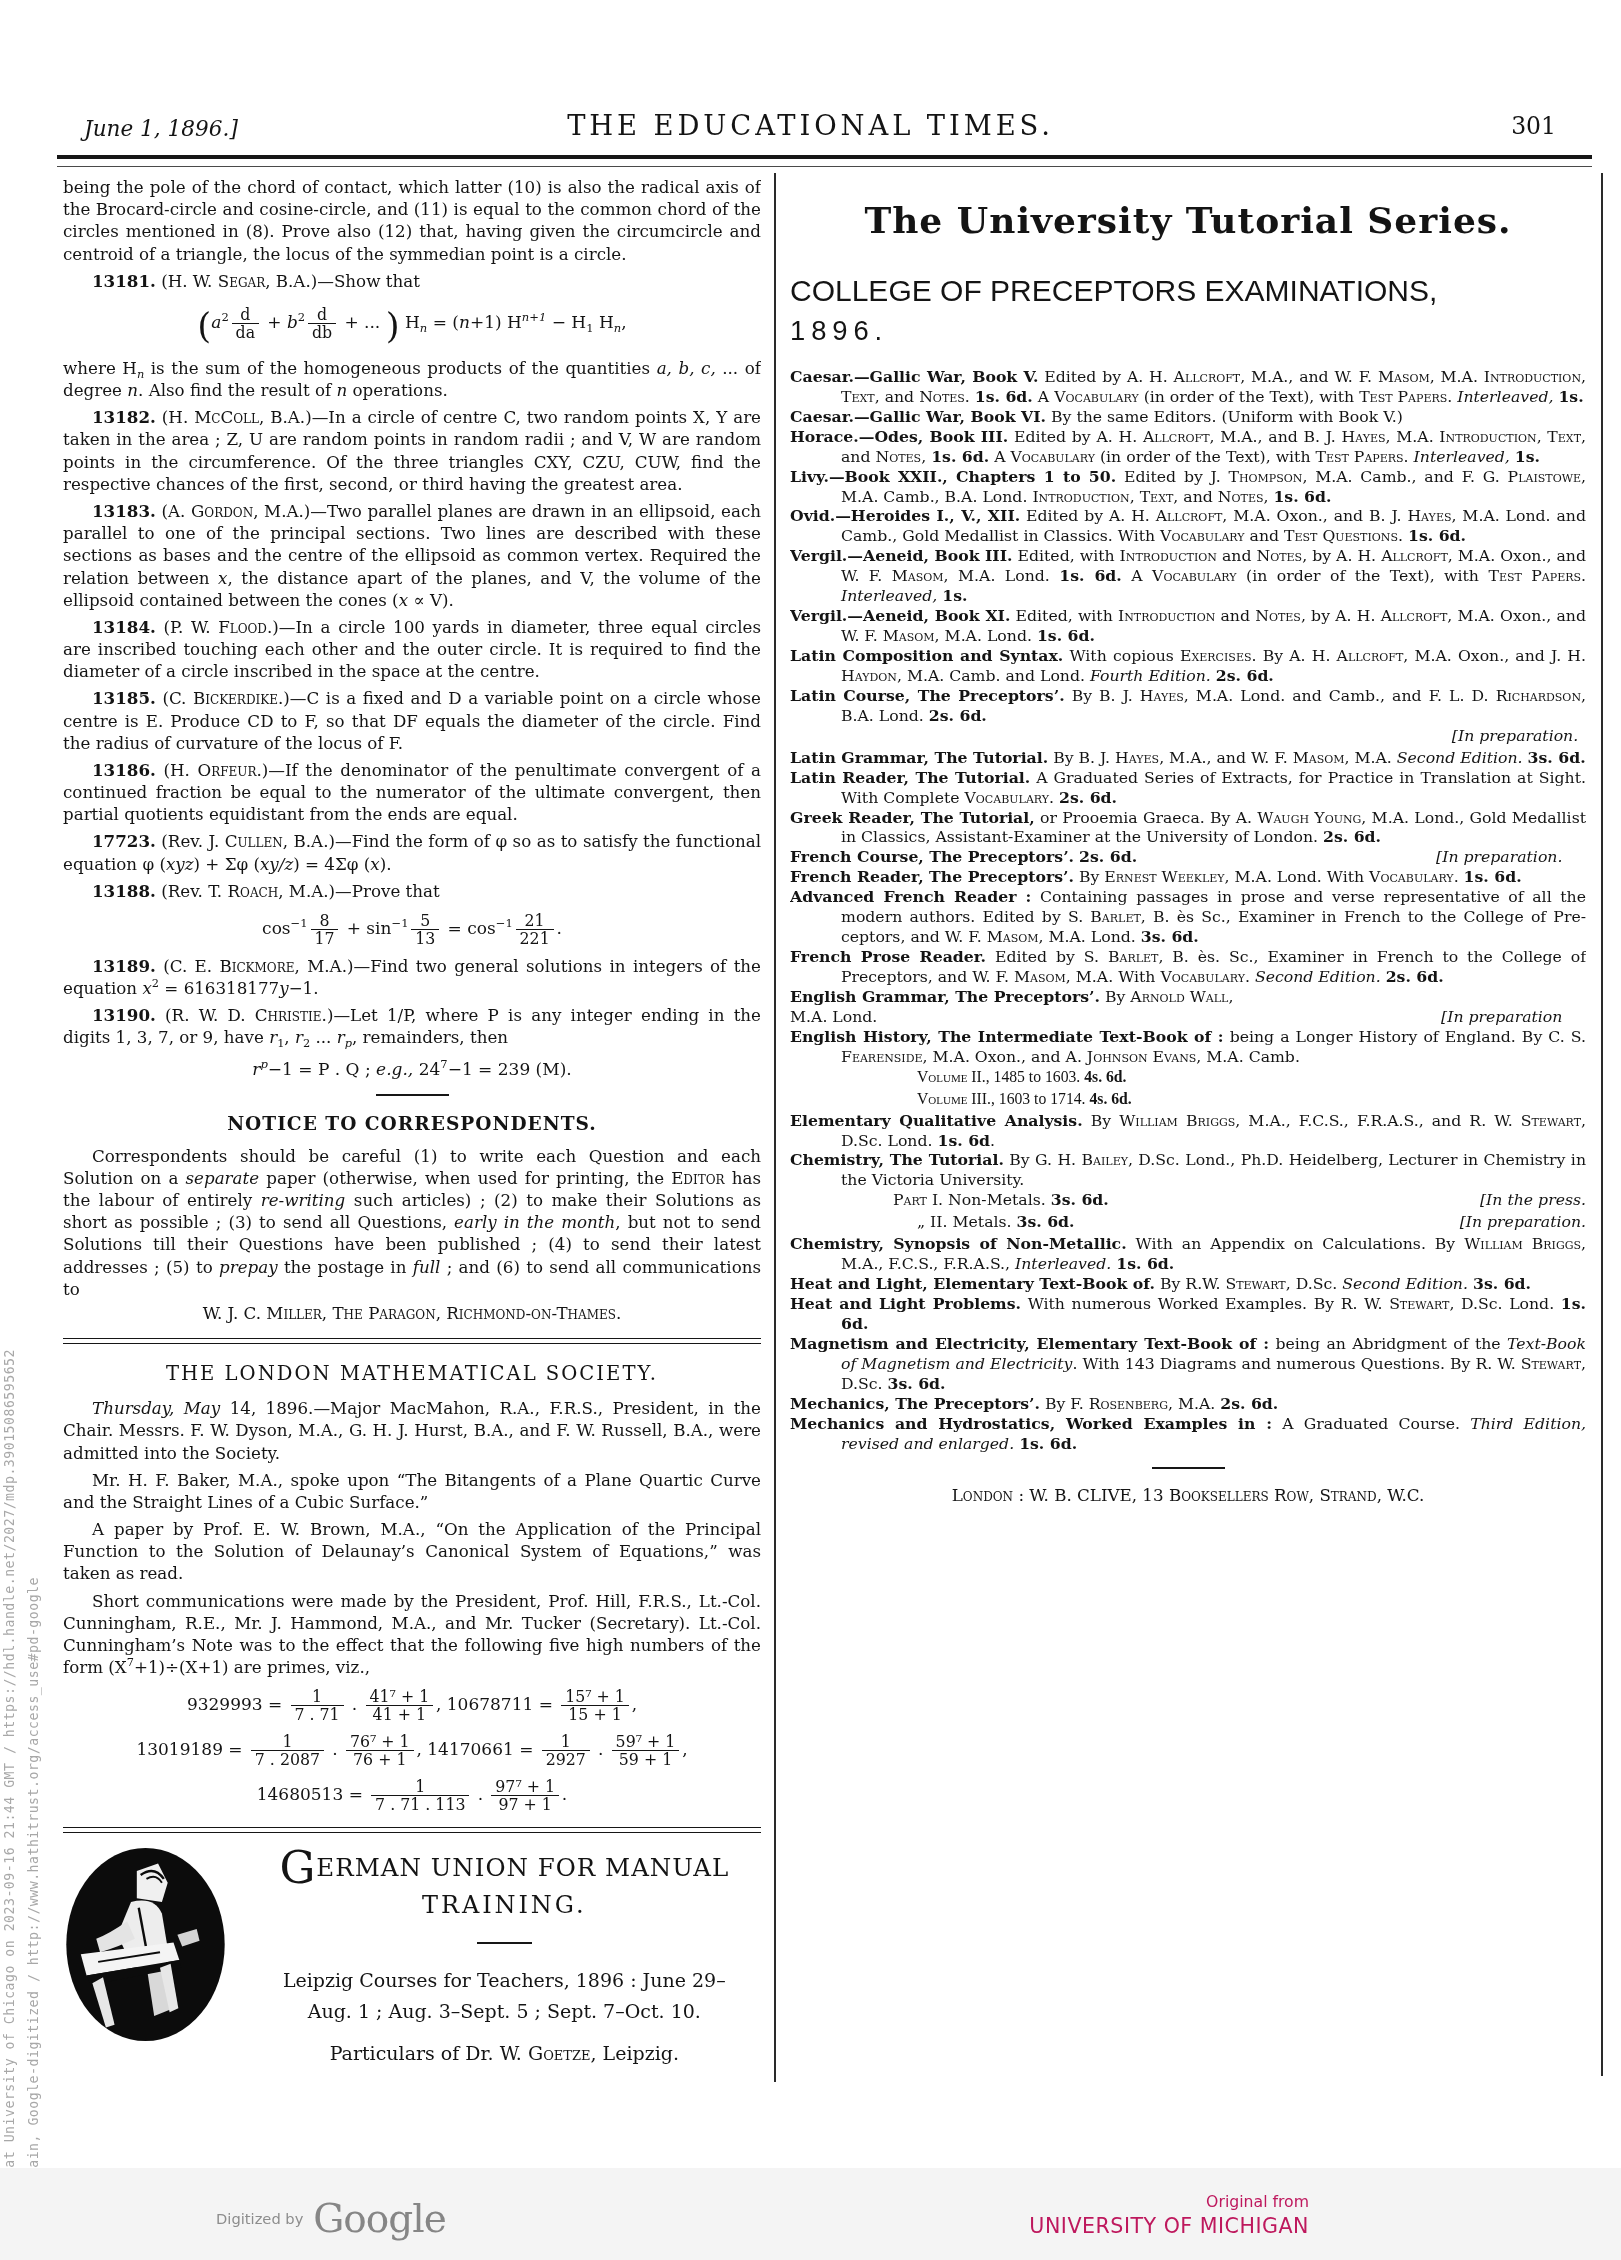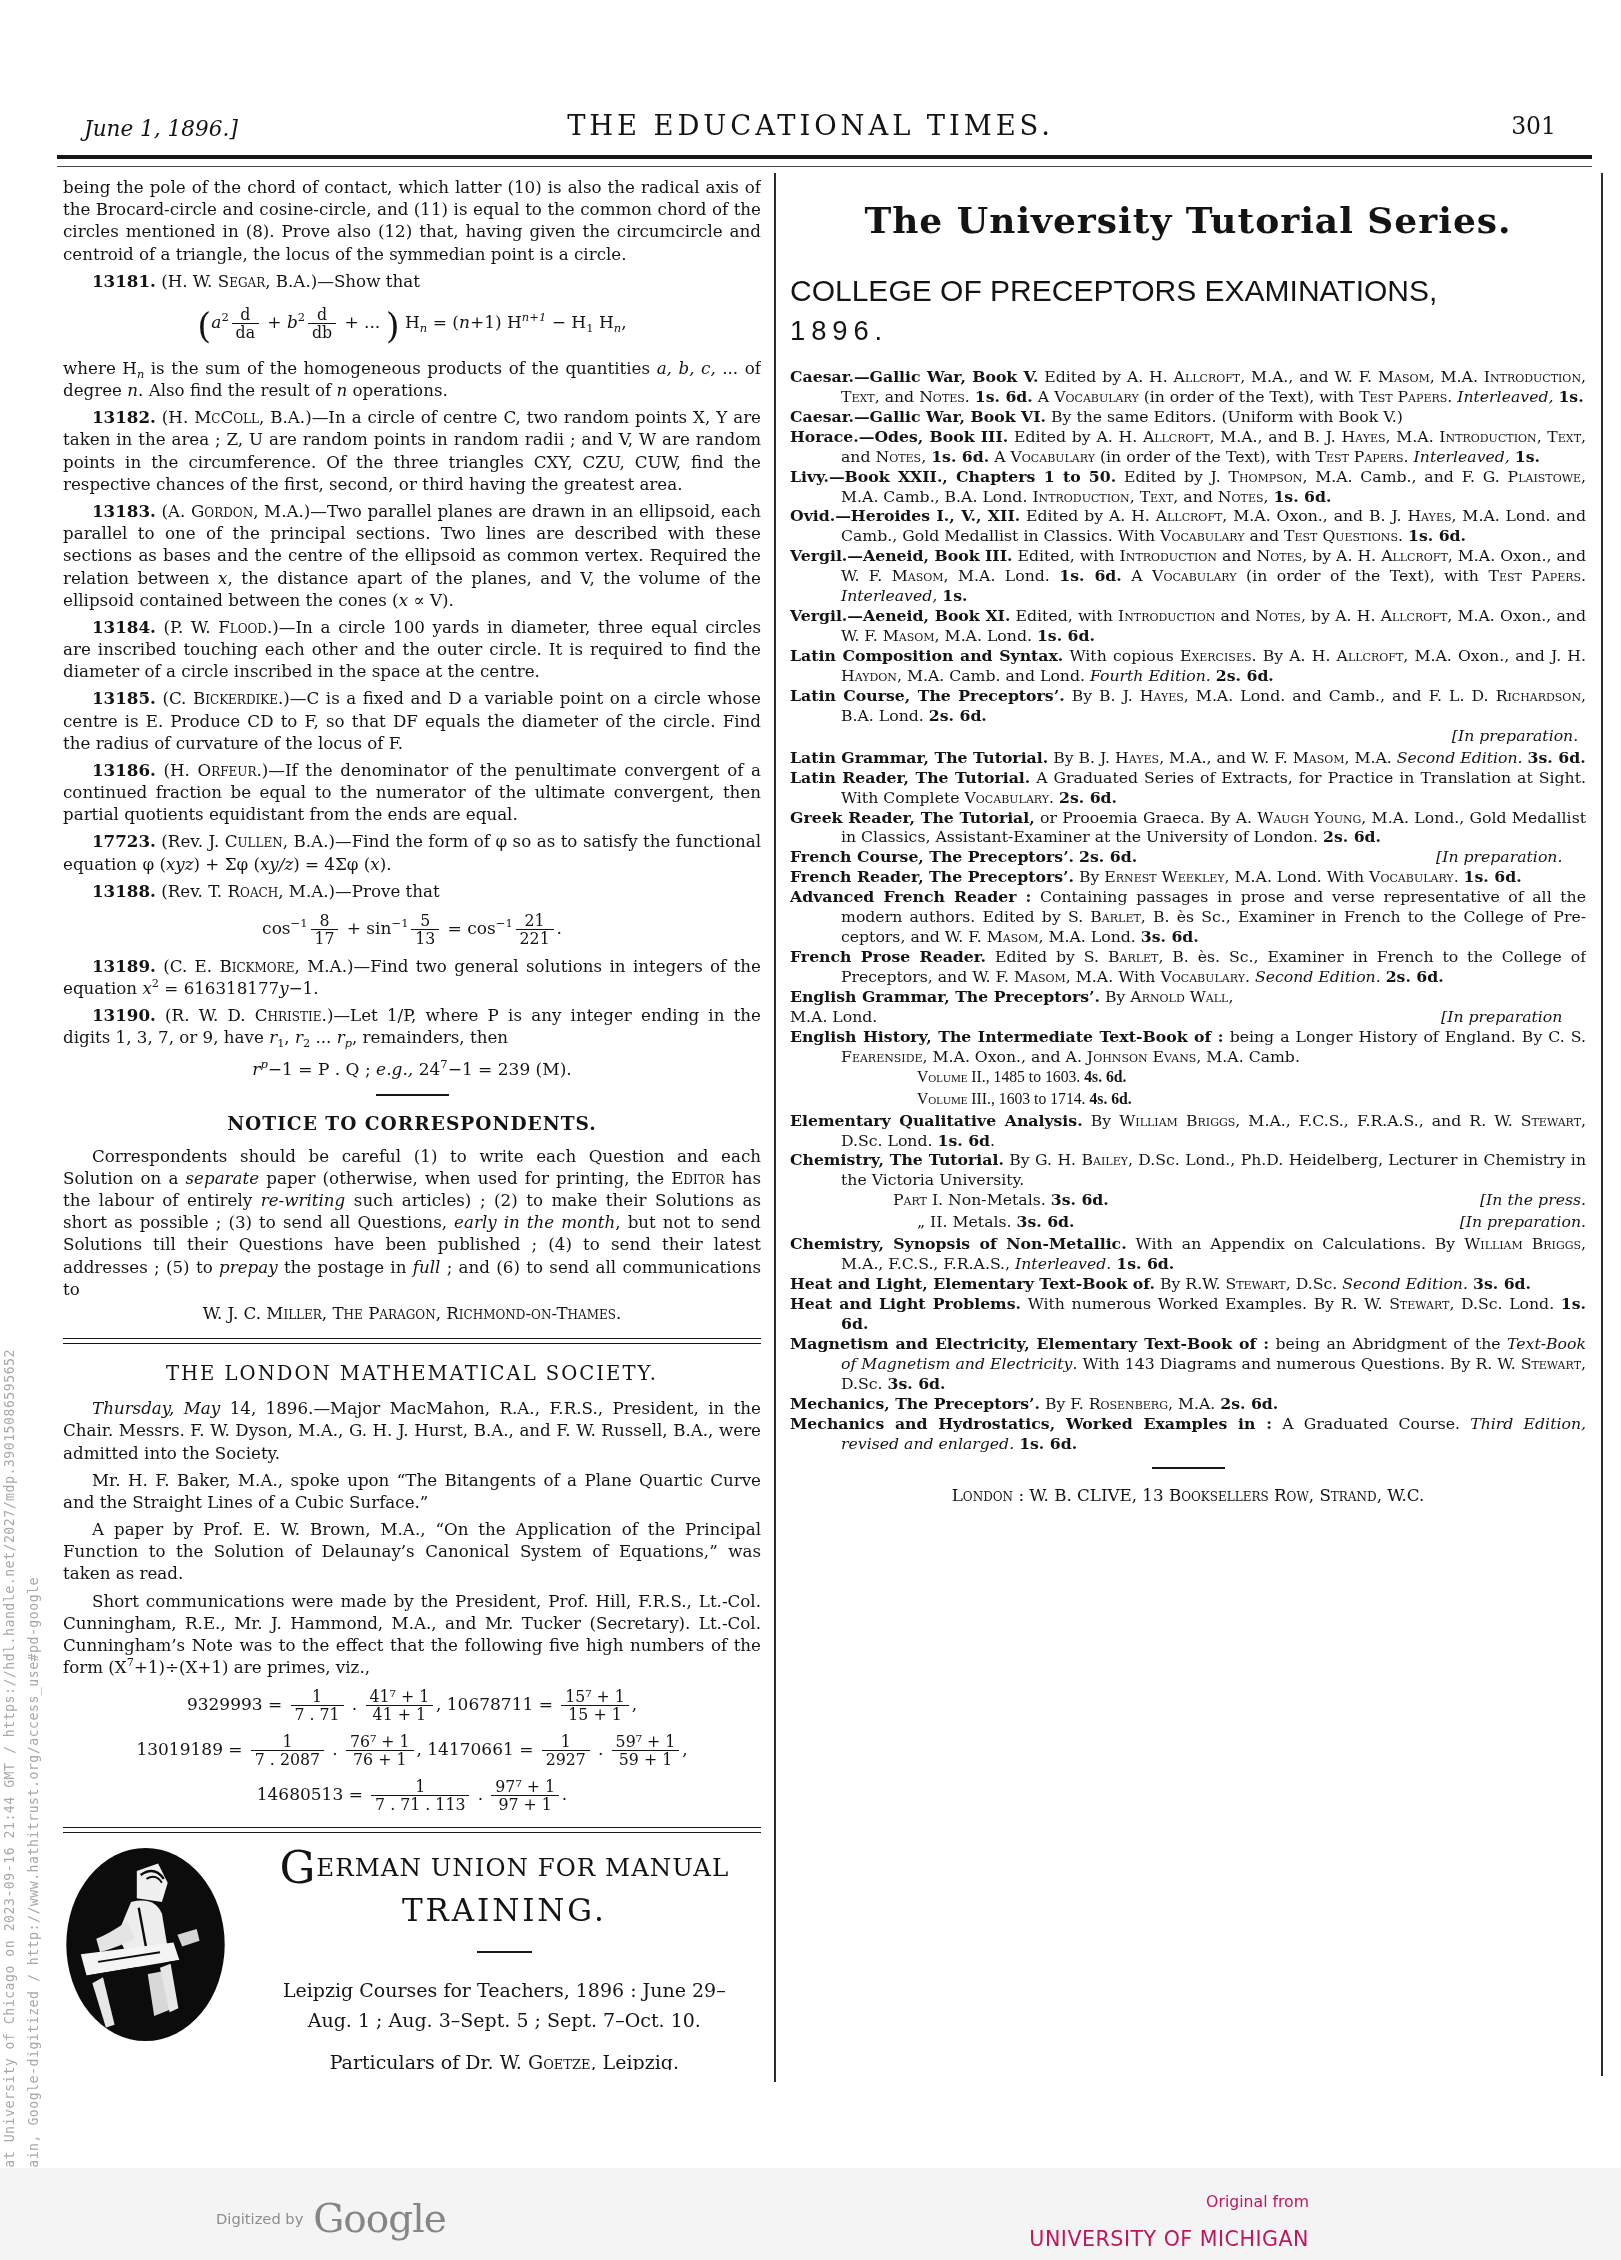--- a/index.html
+++ b/index.html
@@ -63,34 +63,34 @@
   .college-head{text-align:left;font-weight:normal;font-size:30px;line-height:1.3;
                 font-family:"Liberation Sans","DejaVu Sans",sans-serif;margin-bottom:17.6px;margin-top:28px;}
   .college-head .yr{font-size:27.4px;letter-spacing:5.9px;}
 
   
   .ad{display:flex;gap:19.6px;margin-top:13.7px;align-items:flex-start;}
   .ad-oval{width:165px;height:198px;flex:0 0 auto;}
   .ad-right{flex:1;text-align:center;padding-top:3.9px;}
   .ad-title{font-size:24.5px;letter-spacing:1px;}
   .dropg{font-size:45px;line-height:.8;vertical-align:-6.9px;}
-  .ad-title2{font-size:31px;letter-spacing:2.9px;margin-top:3.9px;}
+  .ad-title2{font-size:24px;letter-spacing:2.9px;margin-top:3.9px;}
   .ad-dash{width:55px;border-top:2.9px solid #161616;margin:19.6px auto 21.6px;}
   .ad-dates{font-size:19px;line-height:1.6;}
   .ad-part{font-size:19px;margin-top:15px;}
 
   
   .strip{position:absolute;left:0;top:2168px;width:100%;height:92px;background:#f4f4f4;}
   .digitized{position:absolute;left:216px;top:2196px;display:flex;align-items:center;gap:9.8px;
              color:#8d8d8d;font-family:"DejaVu Sans","Liberation Sans",sans-serif;font-size:14.7px;}
   .glogo{font-family:"DejaVu Serif","Liberation Serif",serif;font-size:39px;color:#868686;letter-spacing:-1px;}
   .origfrom{position:absolute;left:966px;top:2192px;width:343px;text-align:right;color:#be185d;
             font-family:"DejaVu Sans","Liberation Sans",sans-serif;}
   .of1{font-size:15.7px;}
-  .of2{font-size:20.6px;margin-top:16px;letter-spacing:0.5px;}
+  .of2{font-size:20.6px;margin-top:3px;letter-spacing:0.5px;}
 </style>
 </head>
 <body>
 
 <div class="page">
 
   <span class="wm wm1">Generated at University of Chicago on 2023-09-16 21:44 GMT  /  https://hdl.handle.net/2027/mdp.39015086595652</span>
   <span class="wm wm2">Public Domain, Google-digitized  /  http://www.hathitrust.org/access_use#pd-google</span>
 
   <div class="hdr-date">June 1, 1896.]</div>

